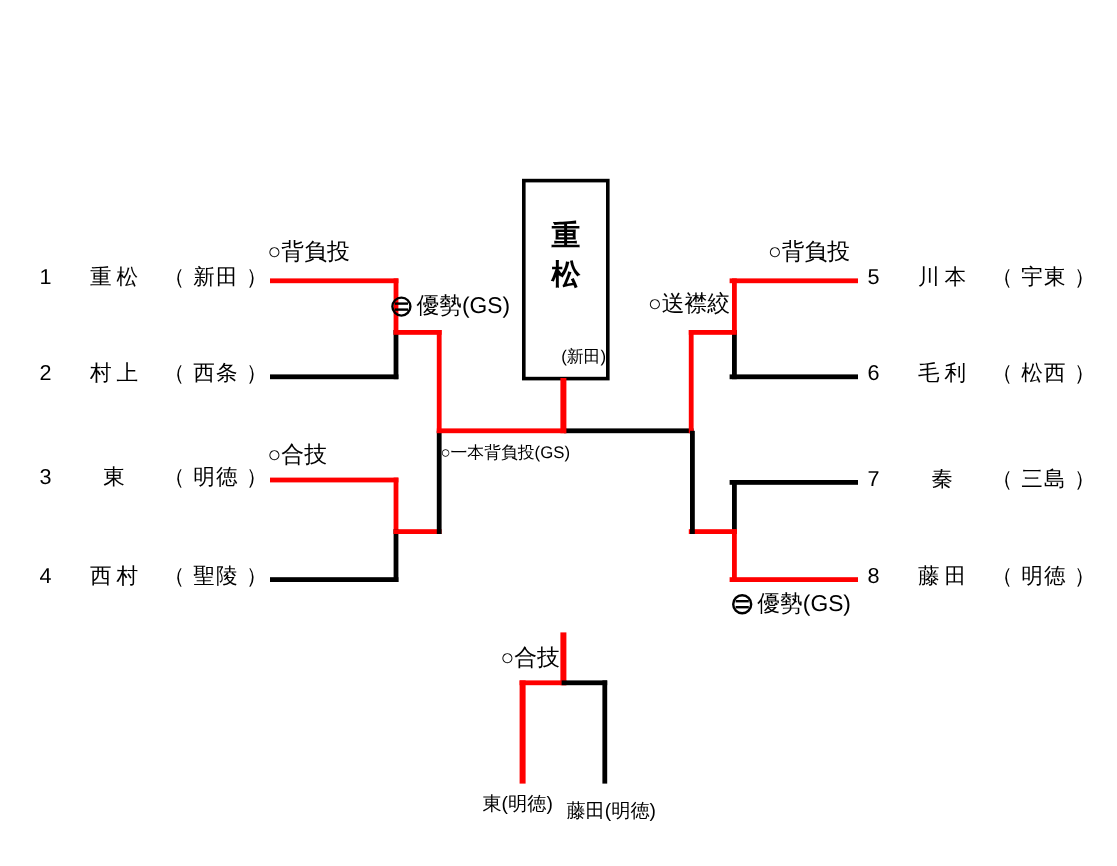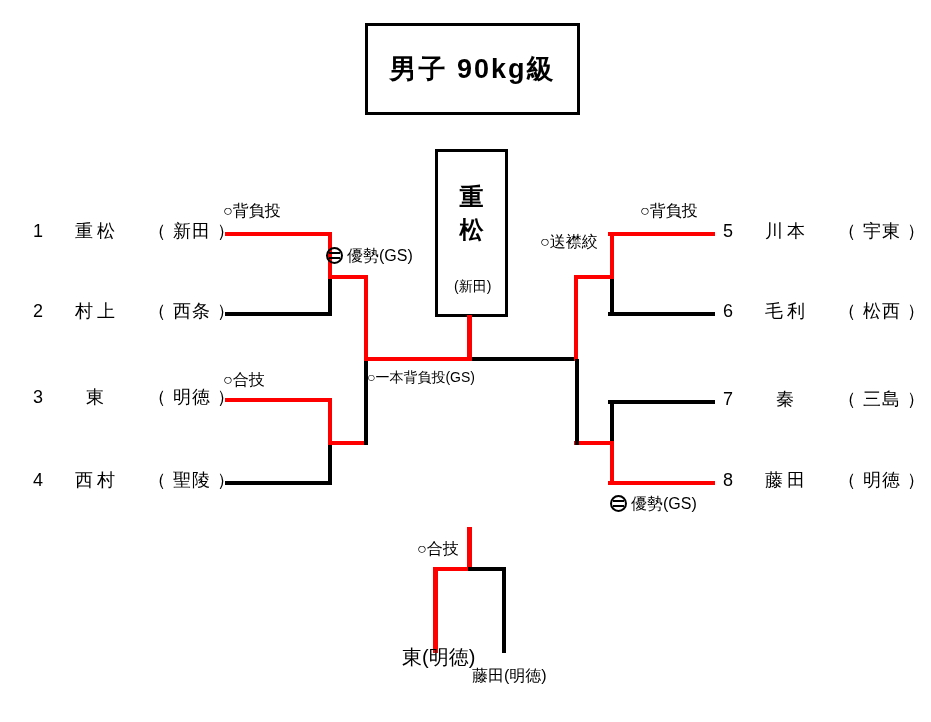--- a/index.html
+++ b/index.html
@@ -27,59 +27,56 @@
 
   .winner-box {
     position:absolute; left:435px; top:149px; width:73px; height:168px;
     border:3px solid #000; background:#fff;
   }
   .winner-name {
     position:absolute; top:28px; left:0; width:100%;
     text-align:center; font-size:24px; line-height:33px; font-weight:bold;
   }
   .winner-team {
-    position:absolute; bottom:18px; left:0; width:100%;
-    text-align:left; font-size:14px;padding-left:16px;
+    position:absolute; bottom:7px; left:0; width:100%;
+    text-align:right; font-size:14px;
   }
 
   .row {
     position:absolute; display:flex; align-items:baseline;
     font-size:18px; line-height:20px; height:22px; white-space:nowrap;
   }
   .seed { width:26px; padding-left:5px; }
   .pname { width:54px; margin-left:16px; text-align:center; letter-spacing:4px; }
-  .pteam { margin-left:24px; letter-spacing:1px; }
+  .pteam { margin-left:12px; letter-spacing:1px; }
 
-  .ann { position:absolute; font-size:16px; white-space:nowrap; line-height:19px; }
+  .ann { position:absolute; font-size:19px; white-space:nowrap; line-height:19px; }
   .ann.big { font-size:14px; }
   .ann-flex { display:flex; align-items:center; }
 
   .yusei {
     display:inline-block; width:17px; height:17px;
     border:2px solid #000; border-radius:50%;
     position:relative; margin-right:4px; flex:0 0 auto;
   }
   .yusei::before, .yusei::after {
     content:""; position:absolute; left:1px; right:1px; height:2px; background:#000;
   }
   .yusei::before { top:3px; }
   .yusei::after  { top:8px; }
 
   .tp-label { position:absolute; white-space:nowrap; }
-  .tp-left  { left:402px; top:644px; font-size:20px; }
+  .tp-left  { left:402px; top:660px; font-size:16px; }
   .tp-right { left:472px; top:666px; font-size:16px; }
 </style>
 </head>
 <body>
 
 <div class="canvas">
 
-  <div class="title-box">
-    <span class="t">男子 90kg級</span>
-  </div>
 
   <div class="winner-box">
     <div class="winner-name">
       <div>重</div>
       <div>松</div>
     </div>
     <div class="winner-team">(新田)</div>
   </div>
 
   <div class="ln red" style="left:225px;top:232px;width:107px;height:4px"></div>
@@ -166,21 +163,21 @@
 
   <div class="ann ann-flex" style="left:326px;top:246px">
     <span class="yusei"></span>
     <span>優勢(GS)</span>
   </div>
 
   <div class="ann" style="left:223px;top:370px">○合技</div>
 
   <div class="ann big" style="left:367px;top:368px">○一本背負投(GS)</div>
 
-  <div class="ann" style="left:540px;top:232px">○送襟絞</div>
+  <div class="ann" style="left:540px;top:244px">○送襟絞</div>
 
   <div class="ann" style="left:640px;top:201px">○背負投</div>
 
   <div class="ann ann-flex" style="left:610px;top:494px">
     <span class="yusei"></span>
     <span>優勢(GS)</span>
   </div>
 
   <div class="ann" style="left:417px;top:539px">○合技</div>
 

